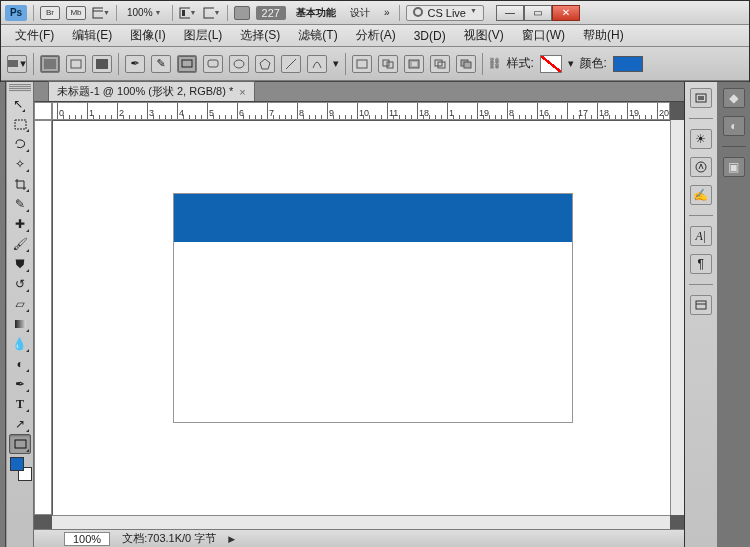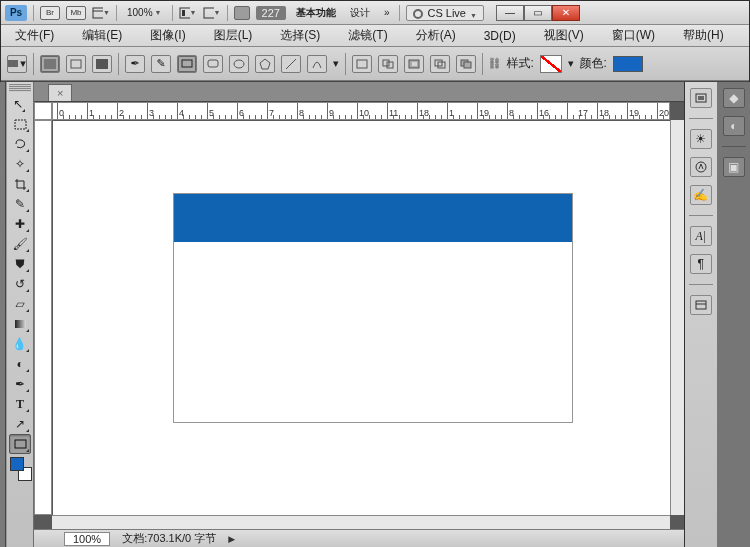--- a/index.html
+++ b/index.html
@@ -7,28 +7,28 @@
   
   
   .appbar { height: 24px; background: linear-gradient(#eaeaea, #d0d0d0); display: flex; align-items: center; padding: 0 4px; border-bottom: 1px solid #888; gap: 6px; }
   .appbar .ps-logo { width: 22px; height: 16px; background: #6aa7e0; color: #042a47; font-weight: bold; font-size: 10px; display: flex; align-items: center; justify-content: center; border-radius: 2px; }
   .appbar .badge { width: 20px; height: 14px; border: 1px solid #666; border-radius: 2px; font-size: 8px; display: flex; align-items: center; justify-content: center; color: #333; background: #e6e6e6; }
   .appbar .sep { width: 1px; height: 16px; background: #999; }
   .appbar .dd { font-size: 10px; color: #222; padding: 0 4px; display: flex; align-items: center; gap: 2px; cursor: pointer;}
   .appbar .carv { font-size: 7px; color: #555; }
   .appbar .sq { width: 16px; height: 14px; border: 1px solid #666; background: #9c9c9c; border-radius: 2px;}
   .appbar .wspace-btn { background: #777; color: #eee; padding: 1px 6px; border-radius: 2px; font-size: 11px;}
-  .appbar .cslive { display: flex; align-items: flex-end; gap: 4px; border: 1px solid #888; padding: 1px 6px; border-radius: 2px; background: #e6e6e6;}
+  .appbar .cslive { display: flex; align-items: flex-start; gap: 4px; border: 1px solid #888; padding: 1px 6px; border-radius: 2px; background: #e6e6e6;}
   .appbar .cslive .ring { width: 10px; height: 10px; border: 2px solid #666; border-radius: 50%; }
   .win-btns { display: flex; gap: 0; margin-left: 6px;}
   .win-btn { width: 28px; height: 16px; border: 1px solid #666; display: flex; align-items: center; justify-content: center; font-size: 10px; background: linear-gradient(#f0f0f0,#d0d0d0);}
   .win-btn.close { background: linear-gradient(#f08070,#cc3a24); color: #fff; border-color: #8a2a1a;}
   
   
-  .menubar { height: 22px; background: linear-gradient(#e6e6e6,#d6d6d6); display: flex; align-items: center; padding: 0 6px; border-bottom: 1px solid #888; gap: 12px;}
+  .menubar { height: 22px; background: linear-gradient(#e6e6e6,#d6d6d6); display: flex; align-items: center; padding: 0 6px; border-bottom: 1px solid #888; gap: 2px;}
   .menubar .item { padding: 2px 8px; font-size: 12px; cursor: pointer;}
   
   
   .optbar { height: 34px; background: linear-gradient(#d8d8d8,#c4c4c4); display: flex; align-items: center; padding: 0 6px; gap: 6px; border-bottom: 1px solid #7a7a7a;}
   .optbar .tool-icon { width: 20px; height: 18px; border: 1px solid #777; border-radius: 2px; background: #cfcfcf; display: flex; align-items: center; justify-content: center;}
   .optbar .tool-icon .rect { width: 10px; height: 7px; background: #666;}
   .optbar .vsep { width: 1px; height: 22px; background: #8a8a8a;}
   .optbar .shape-icon { width: 20px; height: 18px; border: 1px solid #7a7a7a; border-radius: 2px; background: #d4d4d4; display: flex; align-items: center; justify-content: center; cursor: pointer;}
   .optbar .shape-icon.active { background: #aaa; box-shadow: inset 0 0 0 1px #666;}
   .optbar .lbl { font-size: 12px; }
@@ -307,20 +307,21 @@
       <div class="colorswatches">
         <div class="bg"></div>
         <div class="fg"></div>
       </div>
     </div>
 
     <div class="docarea">
       <div class="doctabbar">
         <div style="width:6px;"></div>
         <div class="doctab">
+          <span>未标题-1 @ 100% (形状 2, RGB/8) *</span>
           <span class="x">×</span>
         </div>
       </div>
       <div class="viewport">
         <div class="ruler-corner"></div>
         <div class="ruler-h" id="rulerH">
             <div class="tick" style="left: 4px;"></div>
             <div class="num" style="left: 6px;">0</div>
             <div class="tick" style="left: 10px; height: 6px; top: 12px;"></div>
             <div class="tick" style="left: 16px; height: 6px; top: 12px;"></div>

